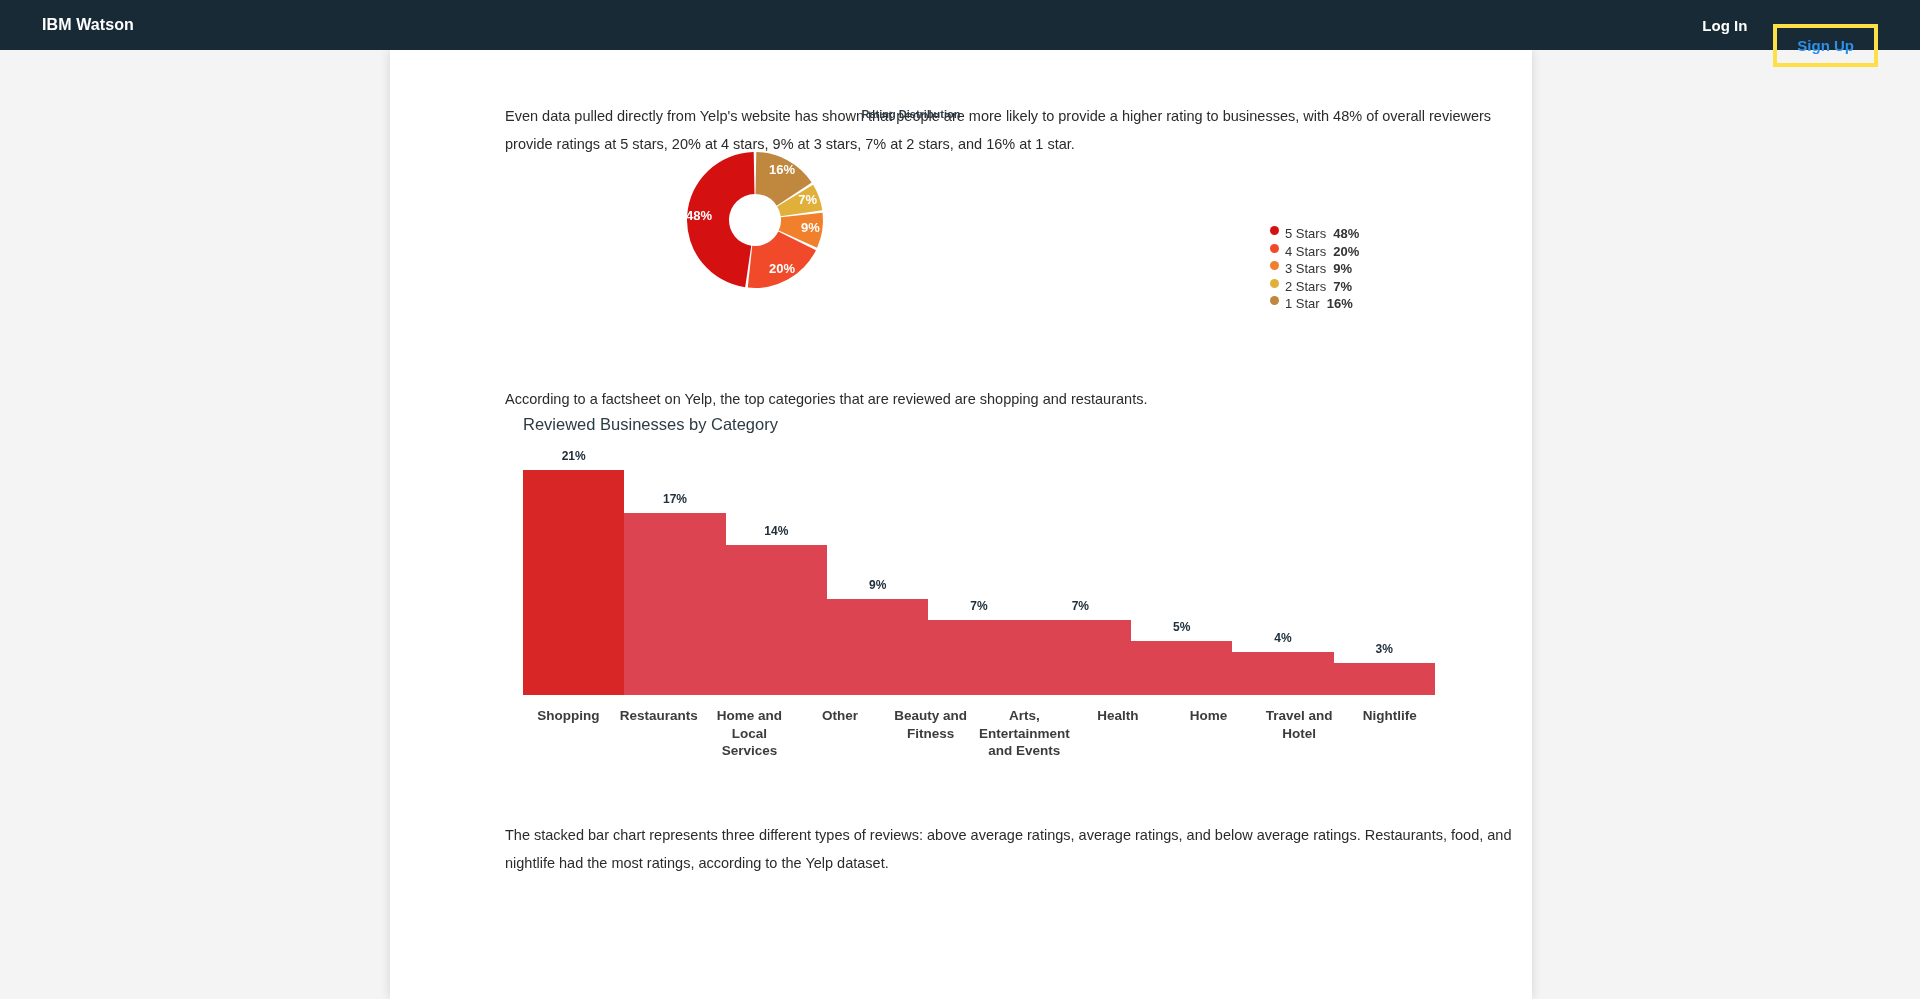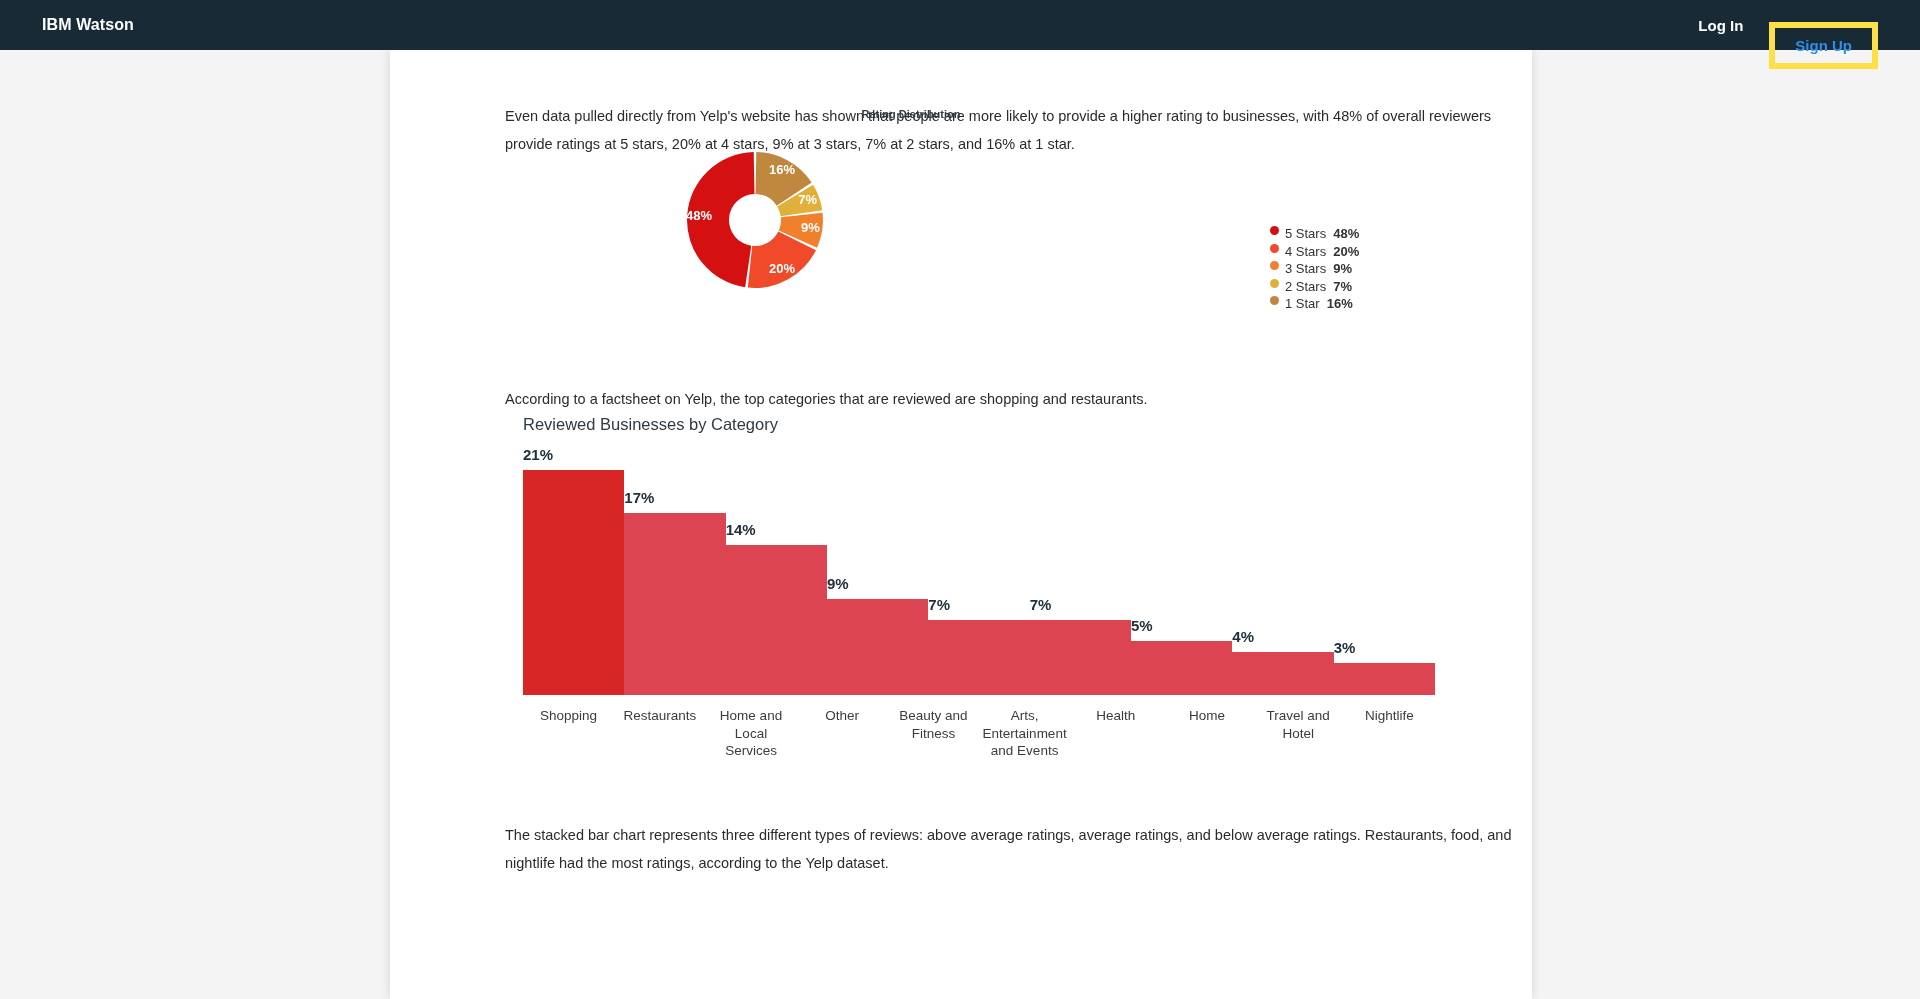--- a/index.html
+++ b/index.html
@@ -37,21 +37,21 @@
     gap: 26px;
   }
   .login-link {
     color: #ffffff;
     font-size: 15px;
     font-weight: 700;
     cursor: pointer;
     text-decoration: none;
   }
   .signup-btn {
-    border: 6px solid #fde047;
+    border: 4px solid #fde047;
     color: #2d8fe8;
     background: transparent;
     font-size: 15px;
     font-weight: 700;
     padding: 9px 20px;
     cursor: pointer;
     font-family: "Liberation Sans", sans-serif;
     margin-top: 40px;
   }
 
@@ -171,36 +171,37 @@
   .bar-col {
     flex: 1;
     height: 100%;
     display: flex;
     flex-direction: column;
     justify-content: flex-end;
     align-items: stretch;
     position: relative;
   }
   .bar-value {
-    text-align: left;
-    font-size: 15px;
+    text-align: center;
+    font-size: 12px;
     font-weight: 700;
     color: #20303c;
     margin-bottom: 7px;
   }
   .bar-rect {
     width: 100%;
     background: #dc4451;
   }
   .axis-labels {
     position: absolute;
     left: 133px;
     top: 292px;
     width: 912px;
     display: flex;
+    font-weight: bold;
   }
   .axis-label {
     flex: 1;
     text-align: center;
     font-size: 13.5px;
     line-height: 17.5px;
     color: #3c3c3c;
     padding: 0 3px;
   }
 </style>

